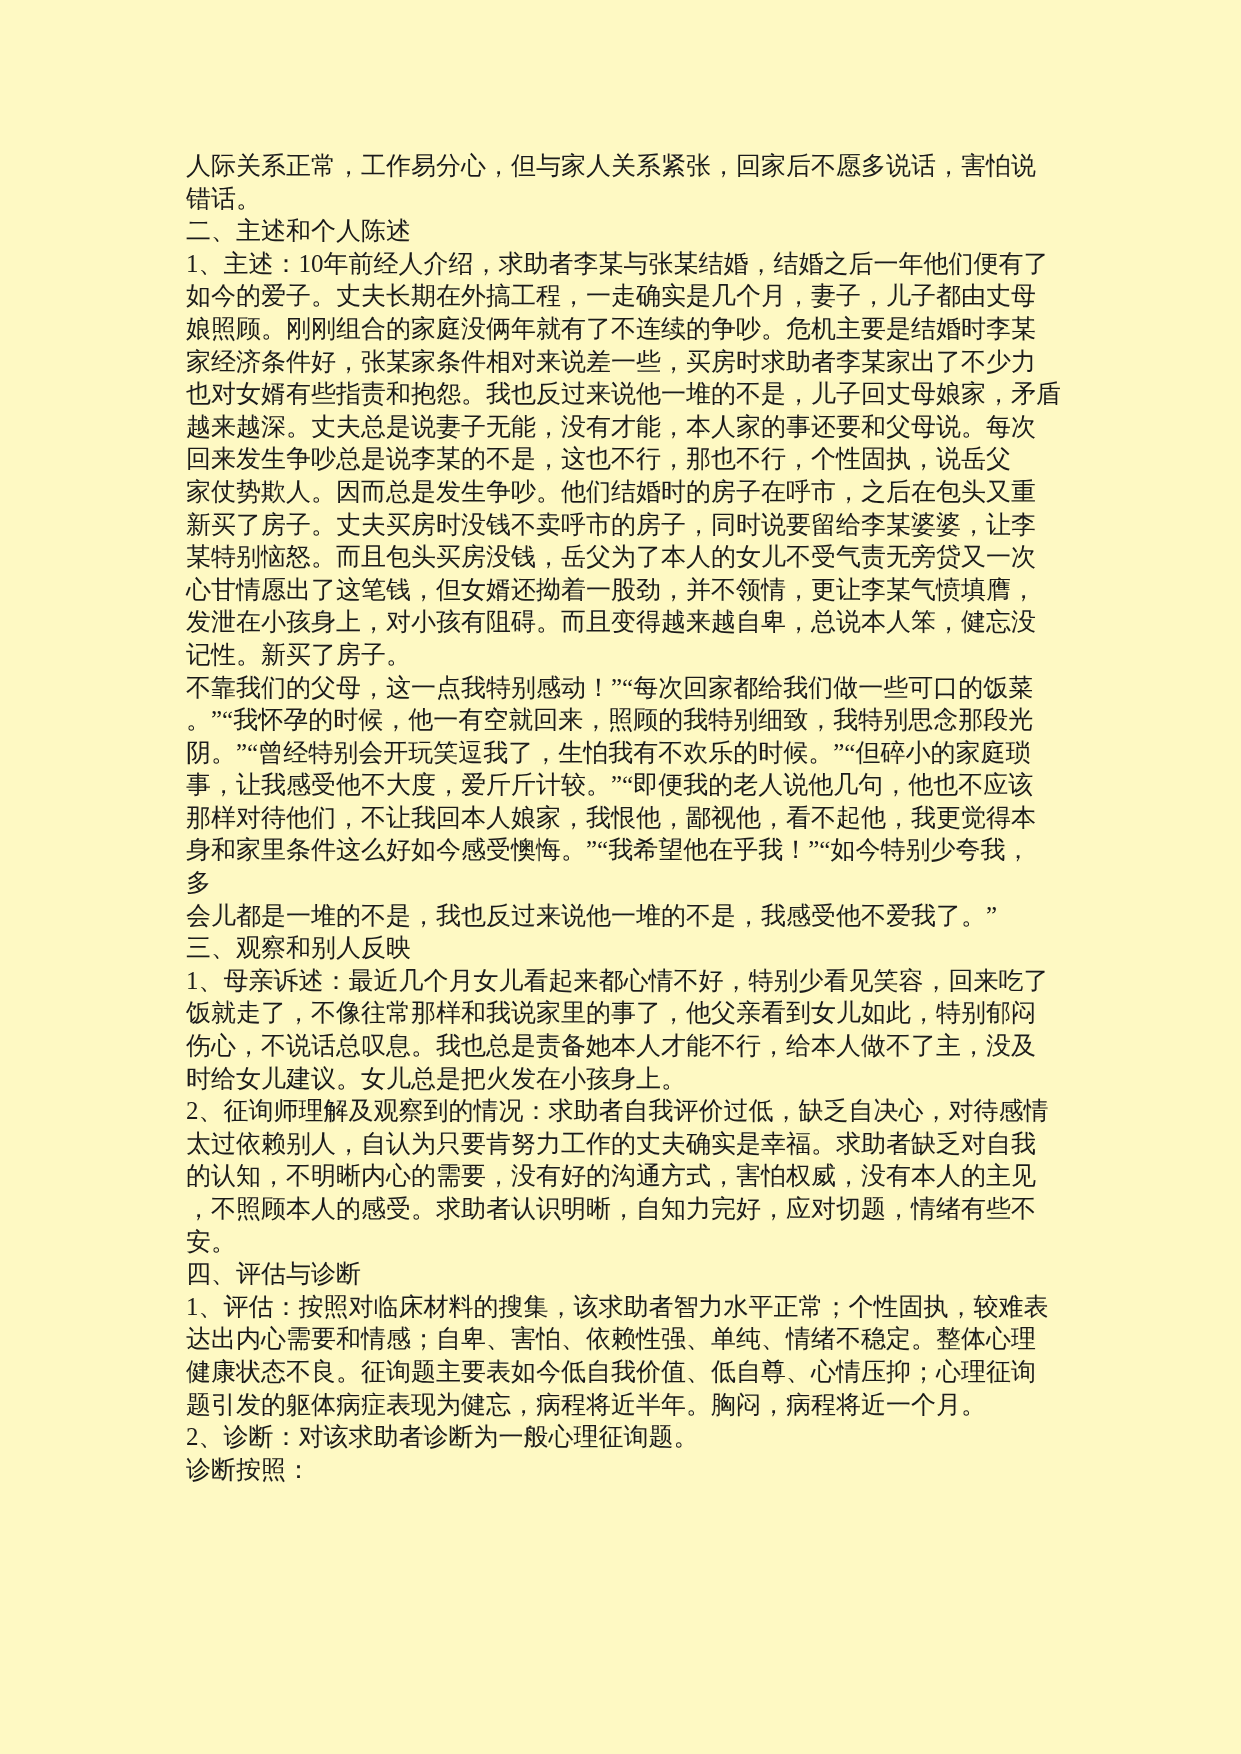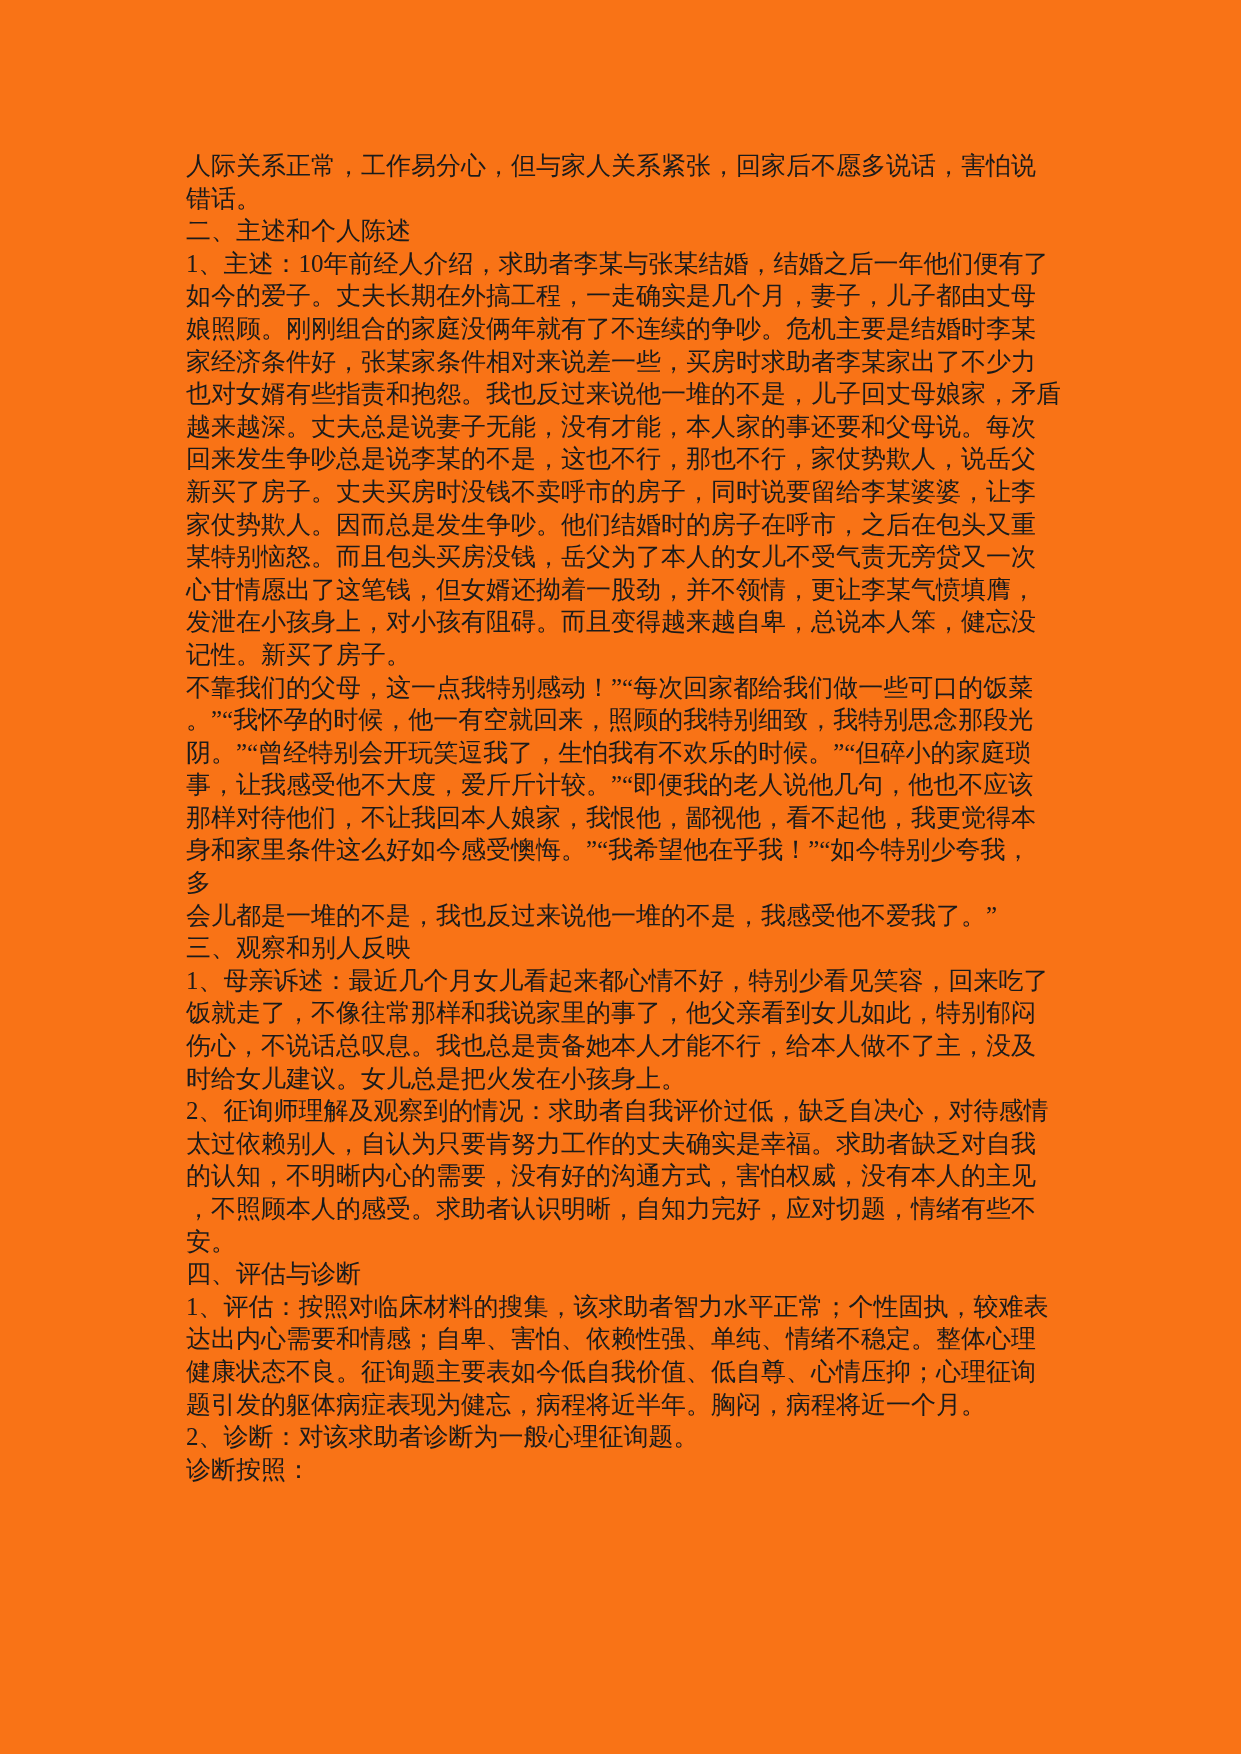--- a/index.html
+++ b/index.html
@@ -13,21 +13,21 @@
     position: relative;
     overflow: hidden;
     font-family: "Liberation Serif", "DejaVu Serif", serif;
   }
   .page {
     position: absolute;
     left: 0;
     top: 0;
     width: 1241px;
     height: 1754px;
-    background: #f97316;
+    background: #fef9c3;
   }
   .doc-body {
     position: absolute;
     left: 186px;
     top: 150px;
     width: 870px;
     color: #1b1b1b;
     font-size: 25px;
     line-height: 32.6px;
     text-rendering: optimizeLegibility;
@@ -45,23 +45,23 @@
   <div class="doc-body" style="color: rgb(27, 27, 27);">
       <div class="line">人际关系正常，工作易分心，但与家人关系紧张，回家后不愿多说话，害怕说</div>
       <div class="line">错话。</div>
       <div class="line">二、主述和个人陈述</div>
       <div class="line">1、主述：10年前经人介绍，求助者李某与张某结婚，结婚之后一年他们便有了</div>
       <div class="line">如今的爱子。丈夫长期在外搞工程，一走确实是几个月，妻子，儿子都由丈母</div>
       <div class="line">娘照顾。刚刚组合的家庭没俩年就有了不连续的争吵。危机主要是结婚时李某</div>
       <div class="line">家经济条件好，张某家条件相对来说差一些，买房时求助者李某家出了不少力</div>
       <div class="line">也对女婿有些指责和抱怨。我也反过来说他一堆的不是，儿子回丈母娘家，矛盾</div>
       <div class="line">越来越深。丈夫总是说妻子无能，没有才能，本人家的事还要和父母说。每次</div>
-      <div class="line">回来发生争吵总是说李某的不是，这也不行，那也不行，家仗势欺人，说岳父</div>
+      <div class="line">回来发生争吵总是说李某的不是，这也不行，那也不行，个性固执，说岳父</div>
+      <div class="line">家仗势欺人。因而总是发生争吵。他们结婚时的房子在呼市，之后在包头又重</div>
       <div class="line">新买了房子。丈夫买房时没钱不卖呼市的房子，同时说要留给李某婆婆，让李</div>
-      <div class="line">家仗势欺人。因而总是发生争吵。他们结婚时的房子在呼市，之后在包头又重</div>
       <div class="line">某特别恼怒。而且包头买房没钱，岳父为了本人的女儿不受气责无旁贷又一次</div>
       <div class="line">心甘情愿出了这笔钱，但女婿还拗着一股劲，并不领情，更让李某气愤填膺，</div>
       <div class="line">发泄在小孩身上，对小孩有阻碍。而且变得越来越自卑，总说本人笨，健忘没</div>
       <div class="line">记性。新买了房子。</div>
       <div class="line">不靠我们的父母，这一点我特别感动！”“每次回家都给我们做一些可口的饭菜</div>
       <div class="line">。”“我怀孕的时候，他一有空就回来，照顾的我特别细致，我特别思念那段光</div>
       <div class="line">阴。”“曾经特别会开玩笑逗我了，生怕我有不欢乐的时候。”“但碎小的家庭琐</div>
       <div class="line">事，让我感受他不大度，爱斤斤计较。”“即便我的老人说他几句，他也不应该</div>
       <div class="line">那样对待他们，不让我回本人娘家，我恨他，鄙视他，看不起他，我更觉得本</div>
       <div class="line">身和家里条件这么好如今感受懊悔。”“我希望他在乎我！”“如今特别少夸我，</div>

